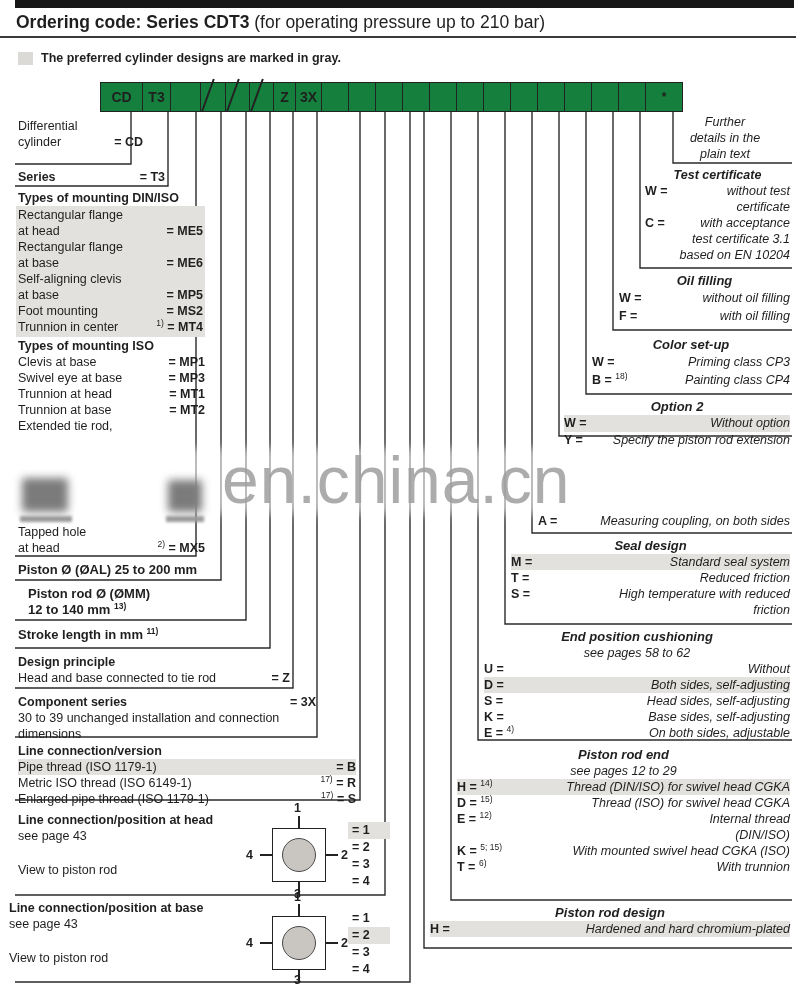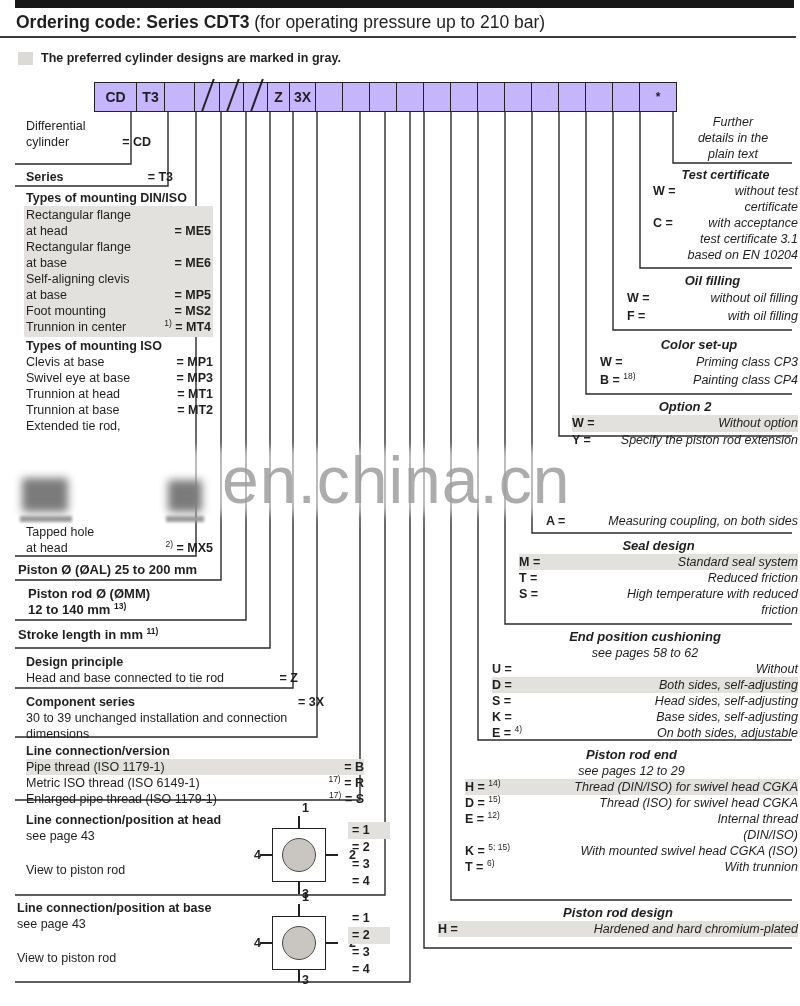--- a/index.html
+++ b/index.html
@@ -1,31 +1,31 @@
 <!DOCTYPE html>
 <html><head>
 <meta charset="utf-8">
 <style>
   html,body{margin:0;padding:0;background:#f6f6f4;}
   .page{position:relative;width:800px;height:1006px;background:#ffffff;overflow:hidden;
         font-family:"Liberation Sans","DejaVu Sans",sans-serif;color:#1f1f1f;}
   .abs{position:absolute;}
   .b{font-weight:bold;}
   .r{text-align:center;font-style:italic;}
-  .fs12{font-size:12.5px;line-height:16px;margin-left:8px;}
+  .fs12{font-size:12.5px;line-height:16px;}
   .fs13{font-size:13px;line-height:16px;}
   sup{font-size:8.5px;line-height:0;}
   .topbar{left:15px;top:0;width:779px;height:8px;background:#171717;}
   .title{left:16px;top:12px;font-size:17.5px;white-space:nowrap;}
   .rule{left:0;top:36px;width:796px;height:2px;background:#3a3a3a;}
   .legend{left:18px;top:51px;display:flex;align-items:center;gap:8px;}
   .swatch{width:15px;height:13px;background:#dcdad6;}
   .legend-text{font-size:12.5px;font-weight:bold;}
   
-  .coderow{left:94px;top:82px;height:28px;display:flex;border:1.6px solid #222;background:#c4b5fd;}
+  .coderow{left:100px;top:82px;height:28px;display:flex;border:1.6px solid #222;background:#15803d;}
   .cell{border-right:1.6px solid #222;box-sizing:border-box;display:flex;align-items:center;
         justify-content:center;font-weight:bold;font-size:14px;}
   .cell:last-child{border-right:none;font-size:12px;}
   .slash{position:absolute;width:2px;height:34px;background:#222;transform:rotate(20deg);top:78px;}
   
   .lrow{display:flex;justify-content:space-between;}
   .gray{background:#e3e1dd;}
   .grayblock{background:#e3e1dd;padding:1px 2px 2px 2px;margin-left:-2px;}
   
   .rrow{display:flex;justify-content:space-between;}

